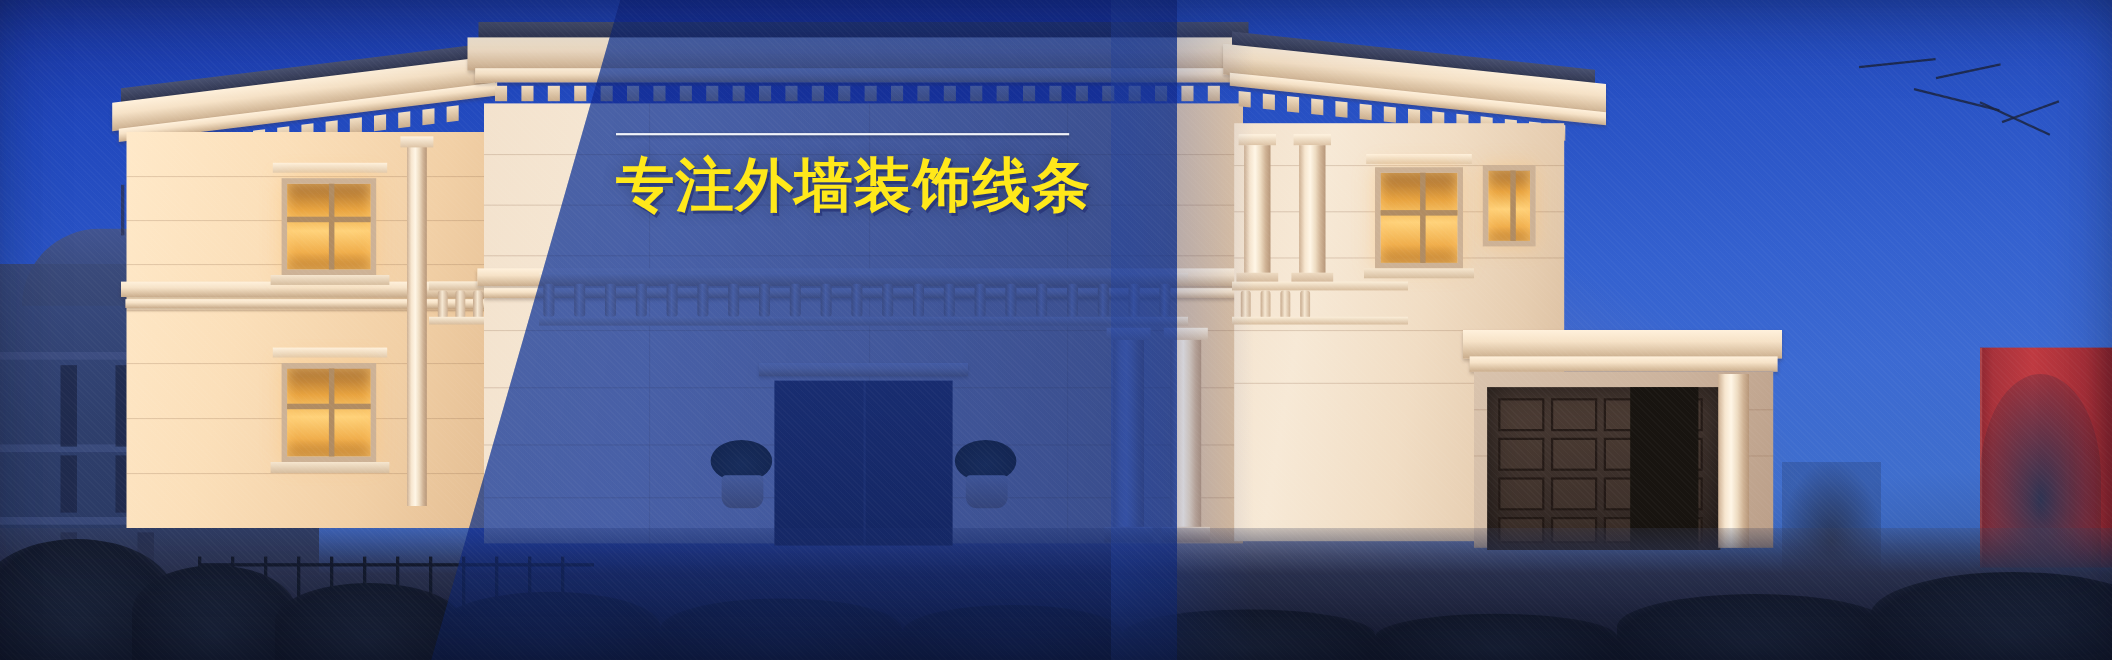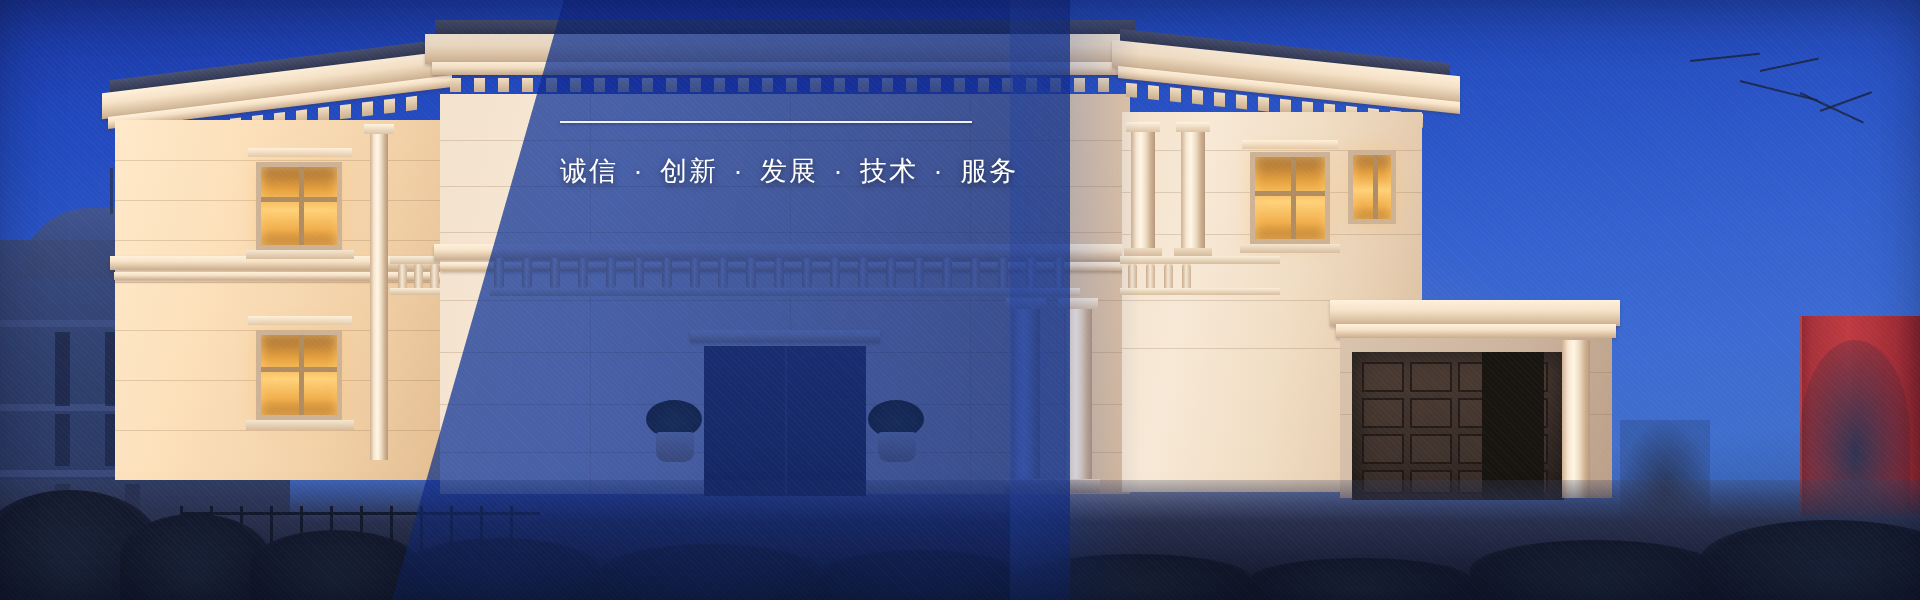--- a/index.html
+++ b/index.html
@@ -424,28 +424,18 @@
   <div class="overlay-panel2"></div>
   <div class="panel-right-fade"></div>
 
   <div class="hatch"></div>
 
   <div class="text-block">
 
     <div class="divider"></div>
 
 
-
-    <div class="subtitle">
-      <span>诚信</span>
-      <span class="sub-dot">·</span>
-      <span>创新</span>
-      <span class="sub-dot">·</span>
-      <span>发展</span>
-      <span class="sub-dot">·</span>
-      <span>技术</span>
-      <span class="sub-dot">·</span>
-      <span>服务</span>
-    </div>
+    <div class="headline">专注外墙装饰线条</div>
+
   </div>
 
   <div class="vignette"></div>
 </div>
 
 </body></html>

